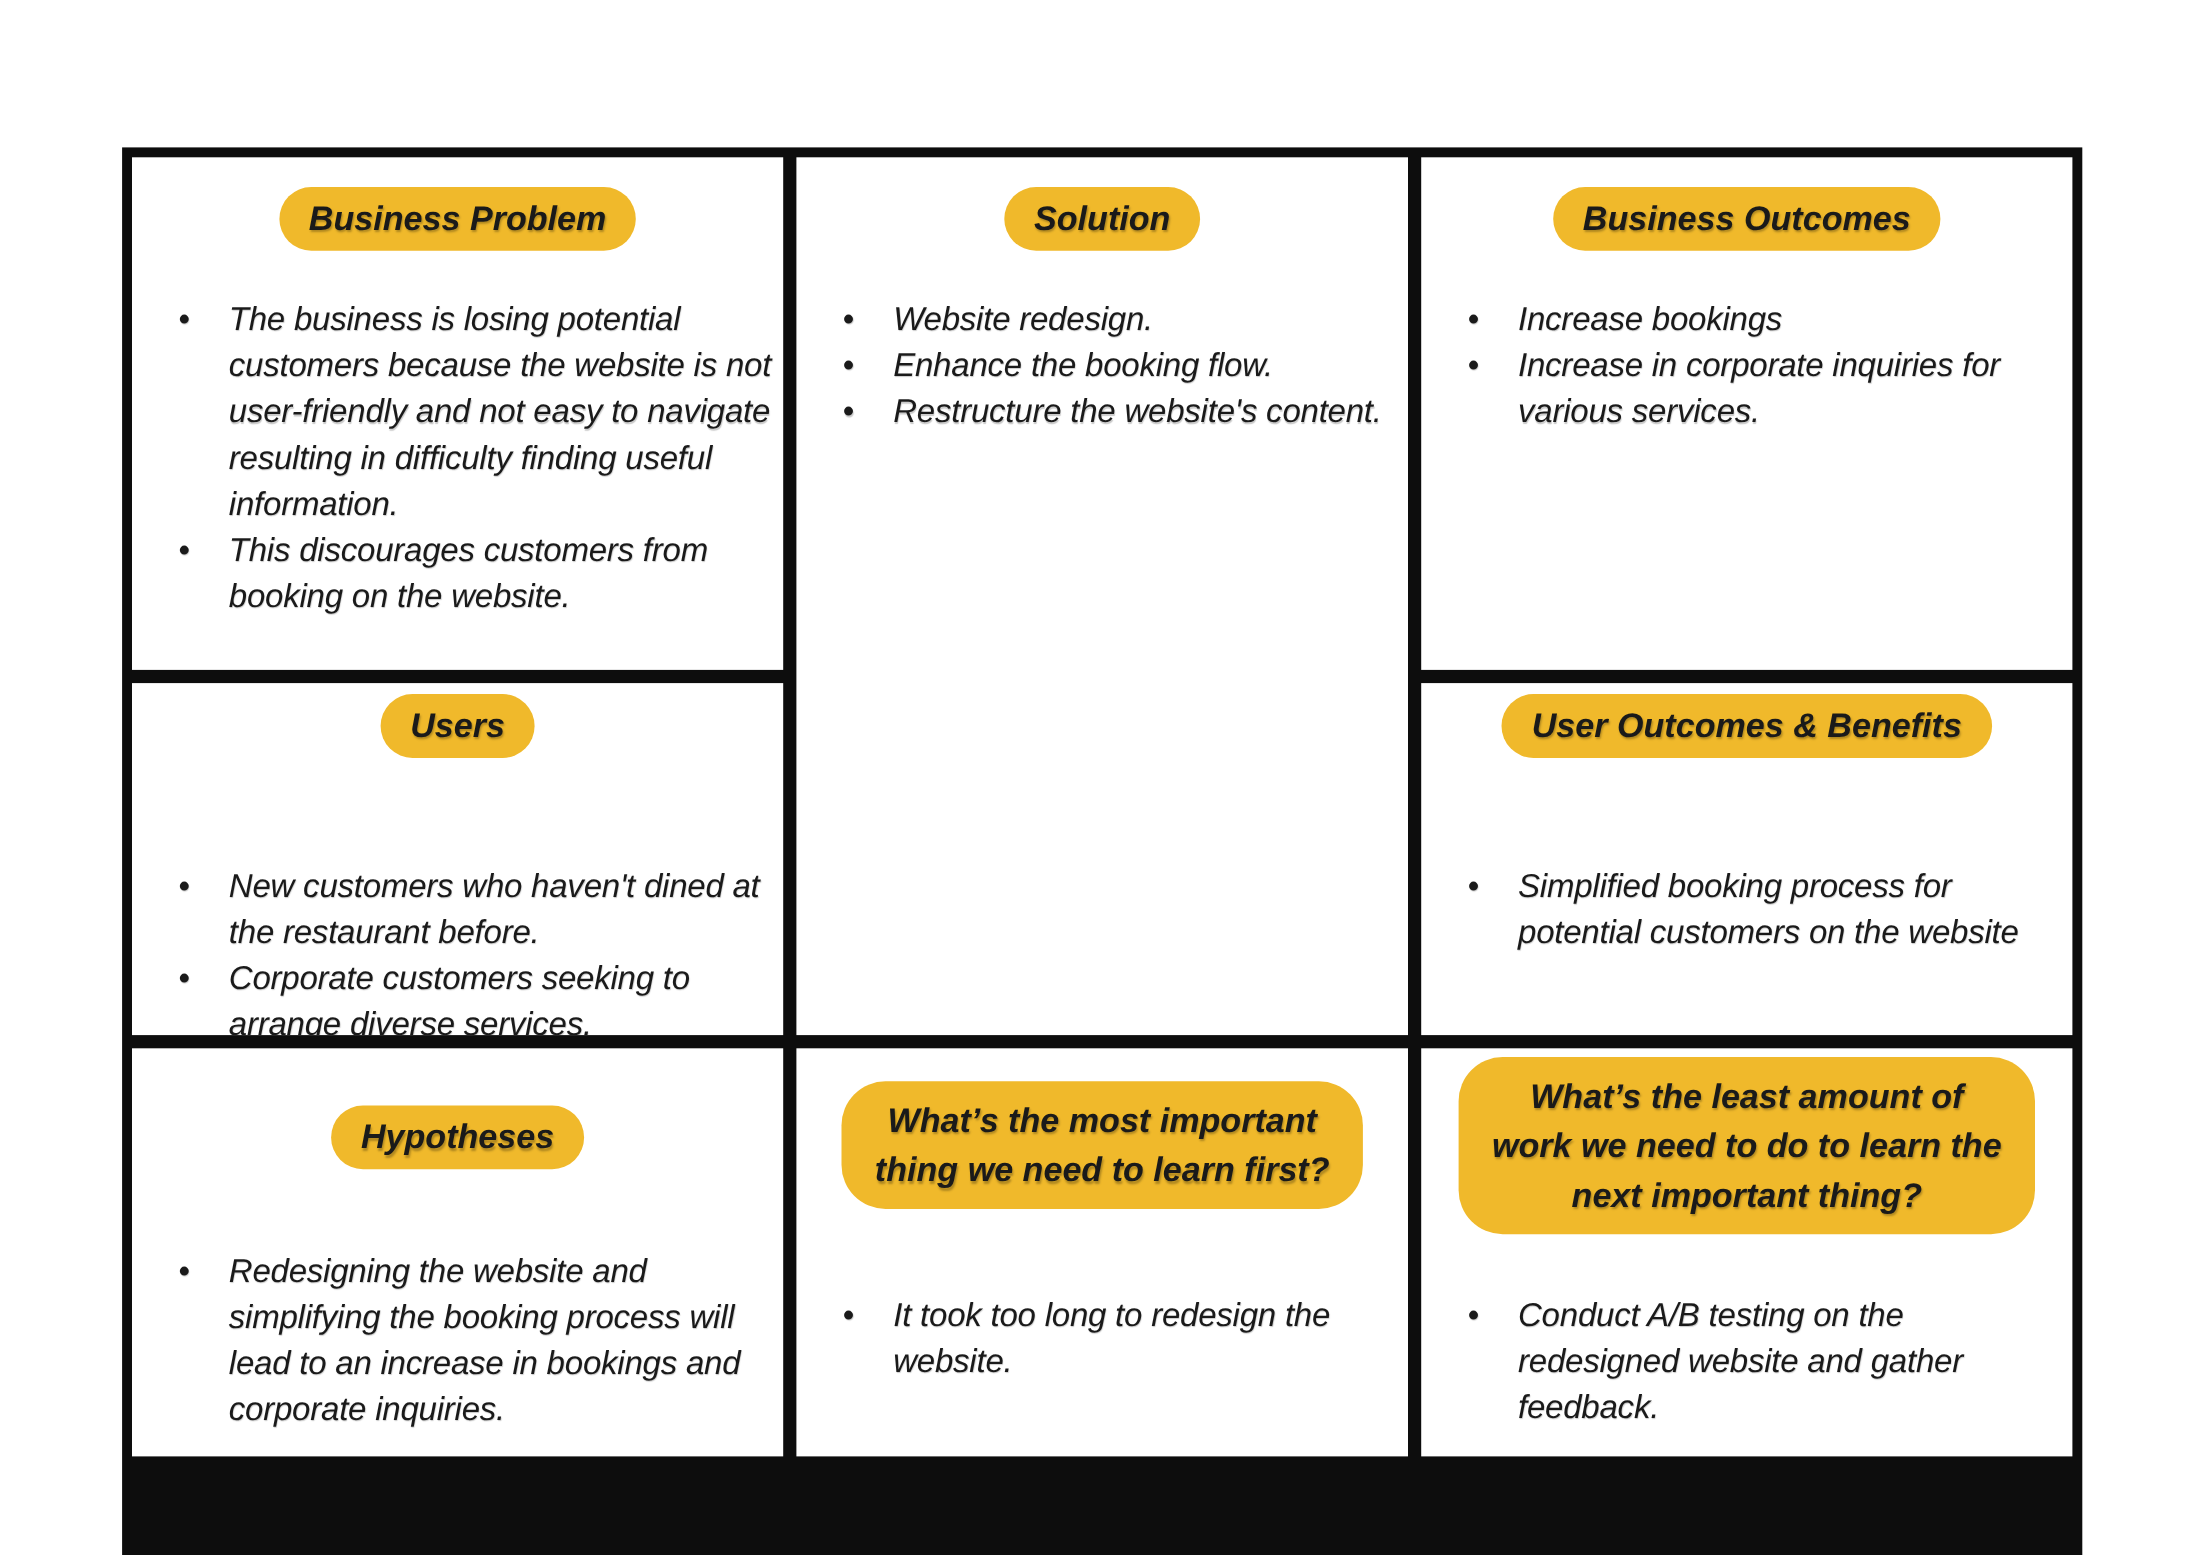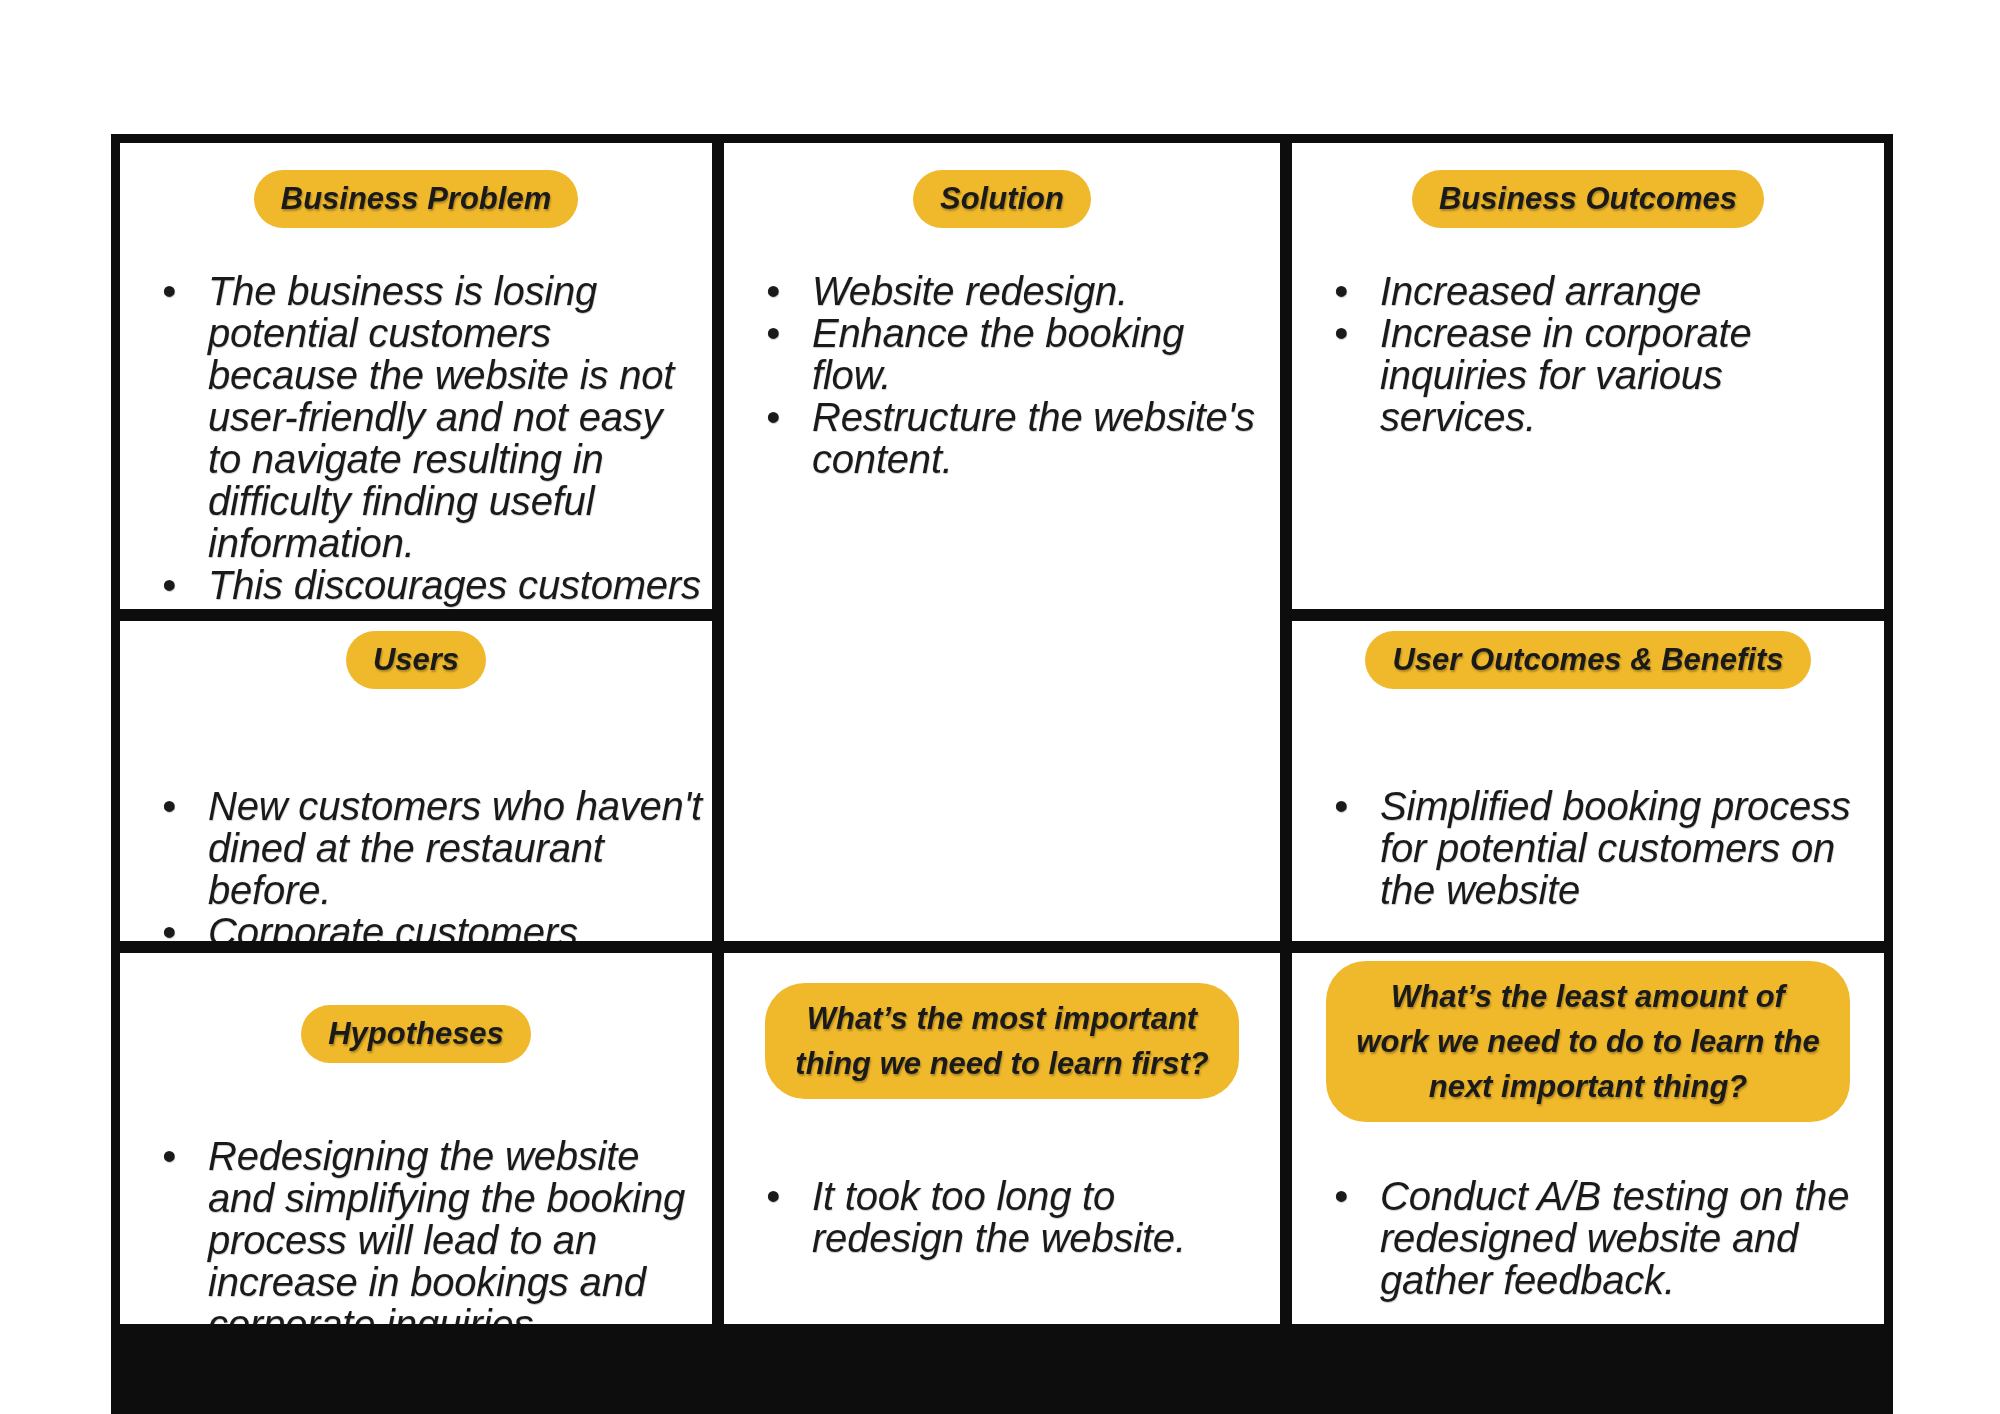--- a/index.html
+++ b/index.html
@@ -35,21 +35,21 @@
     flex:none;
   }
   .badge-multi{
     line-height:45px;padding:13px 30px;border-radius:40px;
   }
   .badge-multi span{display:block;}
   .cell-body{width:100%;box-sizing:border-box;padding:0 10px 0 38px;}
   ul.bullets{list-style:none;margin:0;padding:0;text-align:left;}
   ul.bullets li{
     position:relative;padding-left:50px;
-    font-size:40px;line-height:42px;letter-spacing:-0.2px;
+    font-size:30px;line-height:42px;letter-spacing:-0.2px;
     text-shadow:0.5px 1px 1px rgba(0,0,0,0.22);
   }
   ul.bullets li::before{content:"\2022";position:absolute;left:4px;}
   
   .pos-r1{grid-row:1;padding-top:27px;}
   .pos-r1 .badge{margin-bottom:42px;}
   .pos-r2{grid-row:2;padding-top:10px;gap:44px;}
   .pos-r2 .badge{margin-bottom:52px;}
   .col1{grid-column:1;} .col3{grid-column:3;}
   .cell-solution{grid-column:2;grid-row:1 / 3;padding-top:27px;}
@@ -84,21 +84,21 @@
           <li>Enhance the booking flow.</li>
           <li>Restructure the website's content.</li>
         </ul>
     </div>
   </div>
 
   <div class="cell col3 pos-r1">
     <div class="badge">Business Outcomes</div>
     <div class="cell-body">
       <ul class="bullets">
-          <li>Increased arrange</li>
+          <li>Increase bookings</li>
           <li>Increase in corporate inquiries for various services.</li>
         </ul>
     </div>
   </div>
 
   <div class="cell col1 pos-r2">
     <div class="badge">Users</div>
     <div class="cell-body">
       <ul class="bullets">
           <li>New customers who haven't dined at the restaurant before.</li>

